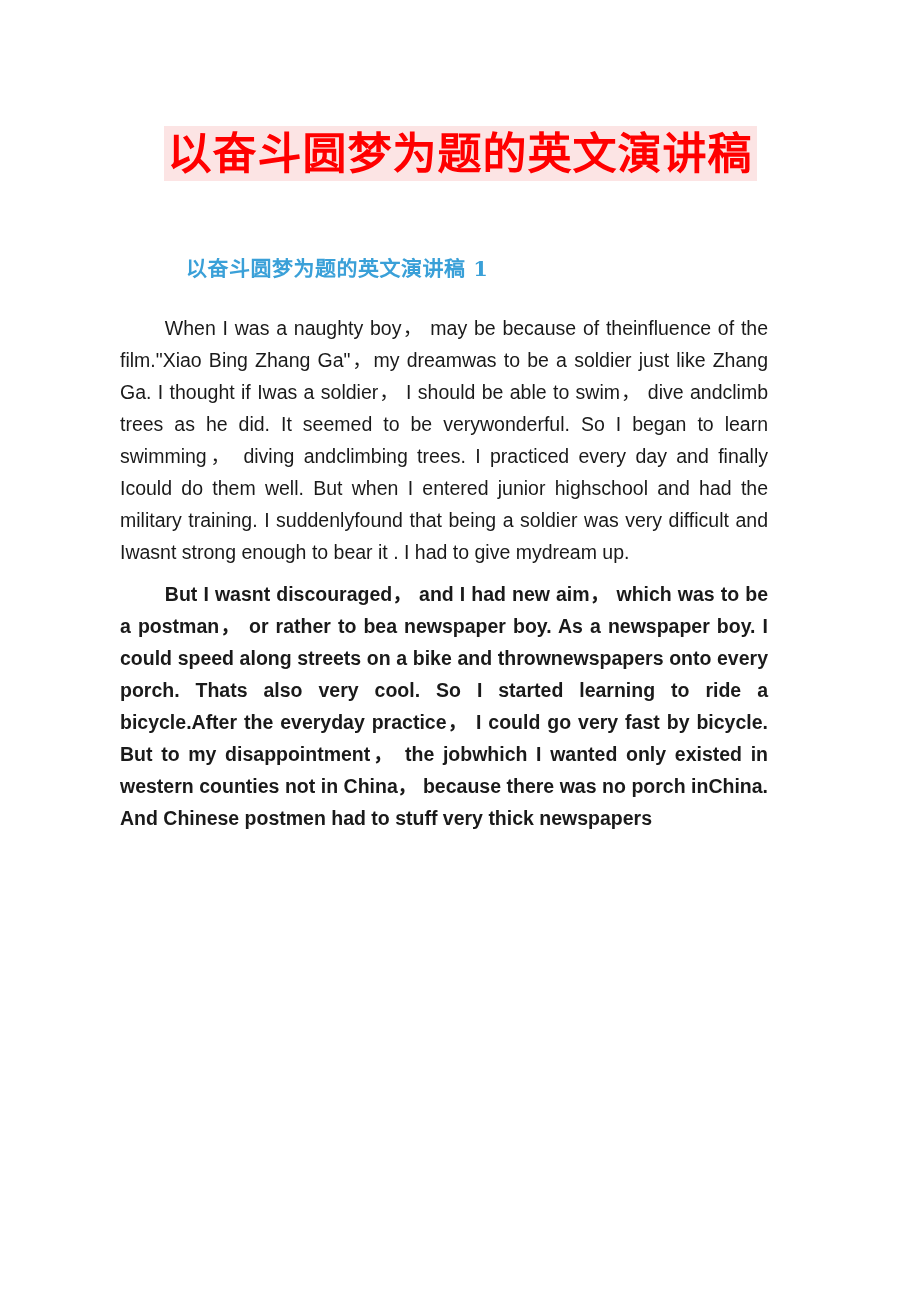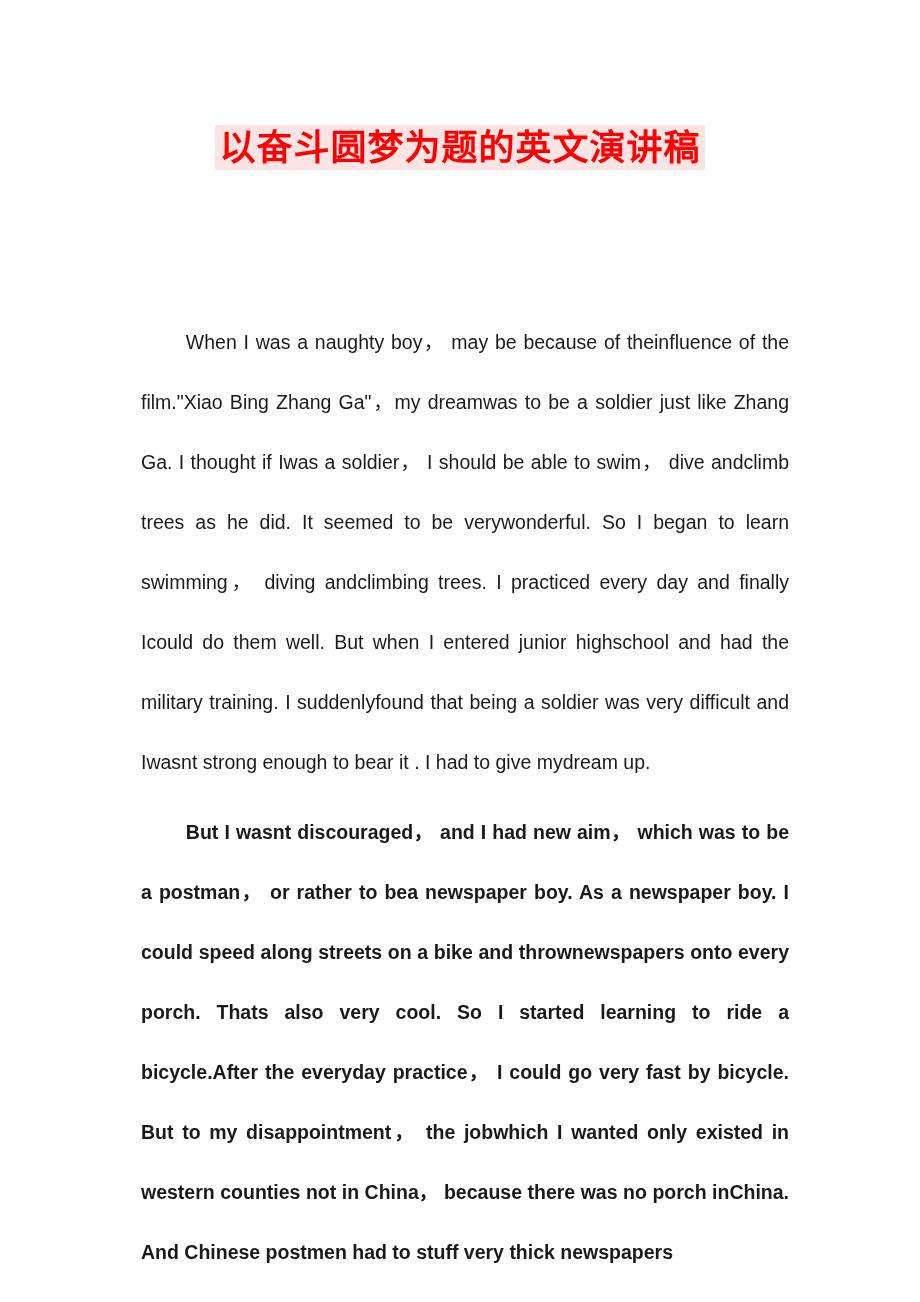--- a/index.html
+++ b/index.html
@@ -25,46 +25,46 @@
   }
   .doc-title {
     margin: 0;
     padding: 0;
     position: absolute;
     left: 0;
     right: 0;
     top: 118px;
     text-align: center;
     font-family: "DejaVu Sans", sans-serif;
-    font-size: 36px;
+    font-size: 44px;
     font-weight: bold;
     color: #ff0000;
     letter-spacing: 1px;
   }
   .doc-title span.hl {
     background: #fce4e4;
     padding: 2px 4px;
   }
   .section-heading {
     position: absolute;
     left: 186px;
     top: 252px;
     font-family: "DejaVu Serif", serif;
     font-size: 21px;
     font-weight: bold;
     color: #3aa0d8;
     letter-spacing: 0.5px;
   }
   .body-text {
     position: absolute;
-    left: 141px;
+    left: 120px;
     top: 312px;
     width: 648px;
     font-size: 19.5px;
-    line-height: 60px;
+    line-height: 32px;
     color: #1a1a1a;
     text-align: justify;
     text-justify: inter-character;
   }
   .body-text p {
     margin: 0 0 10px 0;
     text-indent: 2.3em;
     word-break: break-word;
   }
   .body-text p:last-child {
@@ -72,19 +72,20 @@
     font-weight: bold;
   }
 </style>
 </head>
 <body>
 
 <div class="page">
 
   <h1 class="doc-title"><span class="hl">以奋斗圆梦为题的英文演讲稿</span></h1>
 
+  <div class="section-heading">以奋斗圆梦为题的英文演讲稿 1</div>
 
   <div class="body-text">
     <p>When I was a naughty boy，  may be because of theinfluence of the film."Xiao Bing Zhang Ga"，my dreamwas to be a soldier just like Zhang Ga. I thought if Iwas a soldier，  I should be able to swim，  dive andclimb trees as he did. It seemed to be verywonderful. So I began to learn swimming，  diving andclimbing trees. I practiced every day and finally Icould do them well. But when I entered junior highschool and had the military training. I suddenlyfound that being a soldier was very difficult and Iwasnt strong enough to bear it . I had to give mydream up.</p>
     <p>But I wasnt discouraged，  and I had new aim，  which was to be a postman，  or rather to bea newspaper boy. As a newspaper boy. I could speed along streets on a bike and thrownewspapers onto every porch. Thats also very cool. So I started learning to ride a bicycle.After the everyday practice，  I could go very fast by bicycle. But to my disappointment，  the jobwhich I wanted only existed in western counties not in China，  because there was no porch inChina. And Chinese postmen had to stuff very thick newspapers</p>
   </div>
 
 </div>
 
 </body></html>

